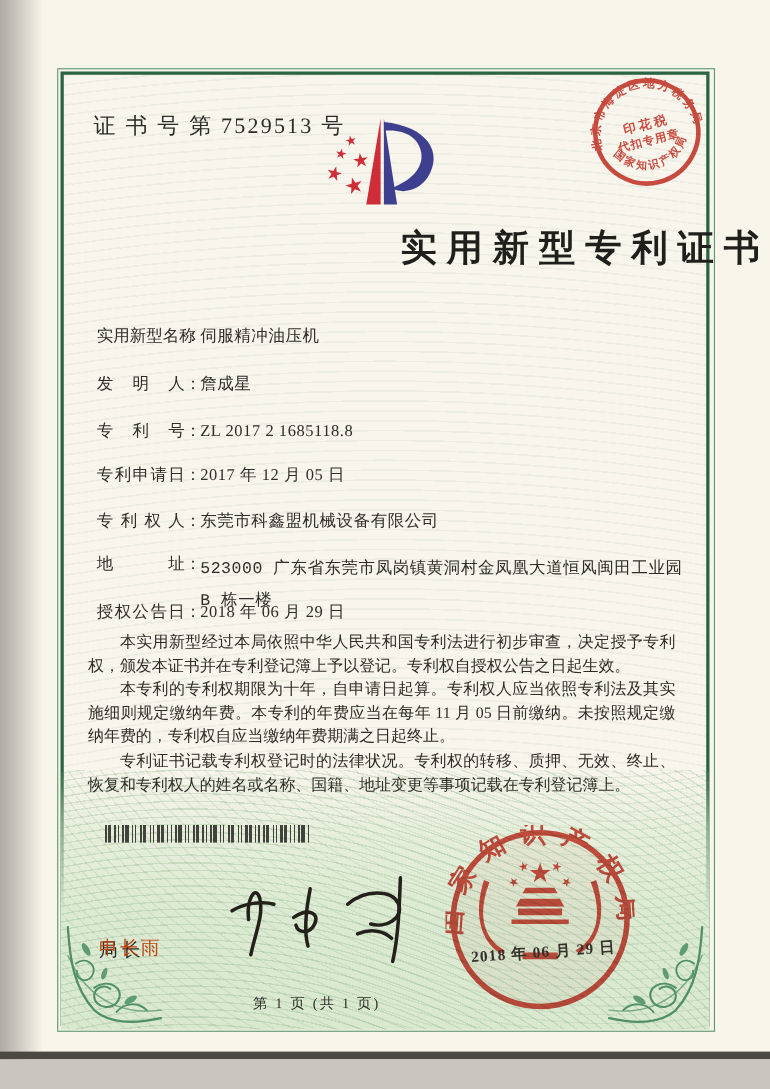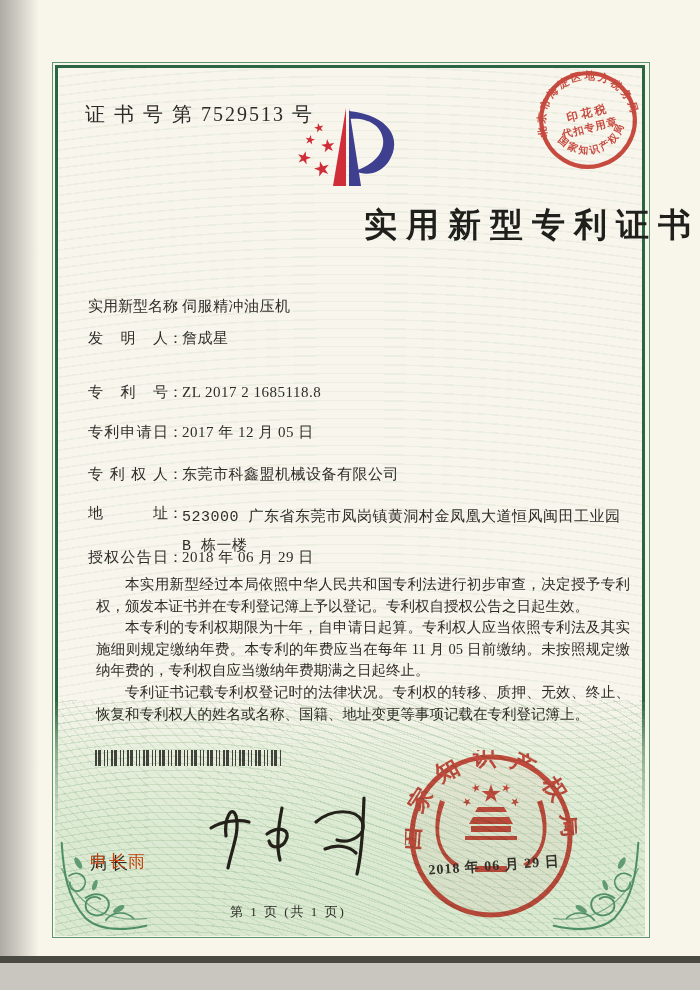--- a/index.html
+++ b/index.html
@@ -41,21 +41,21 @@
   
   .field{position:absolute;left:88px;font-size:15px;line-height:20px;white-space:nowrap;}
   .flabel{display:inline-block;width:80px;text-align:justify;text-align-last:justify;}
   .fcolon{display:inline-block;width:14px;}
   .fvalue{letter-spacing:.5px;}
   .field.addr{white-space:normal;}
   .field.addr .fvalue{display:inline-block;vertical-align:top;width:452px;line-height:29px;font-family:Liberation Mono, monospace;}
   .field-right{position:absolute;left:353px;font-size:15px;white-space:nowrap;}
   .field-right .flabel{width:80px;}
 
-  .body-text{position:absolute;left:96px;top:574px;width:534px;
+  .body-text{position:absolute;left:80px;top:574px;width:534px;
     font-size:14.5px;line-height:21.6px;text-align:justify;color:#2d2c26;}
   .body-text p{margin:0;text-indent:2em;}
 
   .barcode{position:absolute;left:95px;top:750px;width:186px;height:16px;opacity:.88;
     background:repeating-linear-gradient(90deg,
       #2c2c28 0 2px, rgba(0,0,0,0) 2px 3px,
       #2c2c28 3px 6px, rgba(0,0,0,0) 6px 9px,
       #2c2c28 9px 10px, rgba(0,0,0,0) 10px 12px,
       #2c2c28 12px 13px, rgba(0,0,0,0) 13px 16px);}
 
@@ -147,21 +147,21 @@
       <path d="M58,5 L58,83 L70,83 Z"></path>
       <path d="M58,8 C98,12 112,36 98,58 C90,70 76,74 64,68 C82,62 94,50 92,36 C90,22 76,14 58,16 Z"></path>
     </g>
   </svg>
 
   <div class="title">实用新型专利证书</div>
 
   <div class="field" style="top:296px">
     <span class="flabel">实用新型名称</span><span class="fcolon">：</span><span class="fvalue">伺服精冲油压机</span>
   </div>
-  <div class="field" style="top:328px">
+  <div class="field" style="top:340px">
     <span class="flabel">发明人</span><span class="fcolon">：</span><span class="fvalue">詹成星</span>
   </div>
   <div class="field" style="top:382px">
     <span class="flabel">专利号</span><span class="fcolon">：</span><span class="fvalue">ZL 2017 2 1685118.8</span>
   </div>
   <div class="field" style="top:422px">
     <span class="flabel">专利申请日</span><span class="fcolon">：</span><span class="fvalue">2017 年 12 月 05 日</span>
   </div>
   <div class="field" style="top:464px">
     <span class="flabel">专利权人</span><span class="fcolon">：</span><span class="fvalue">东莞市科鑫盟机械设备有限公司</span>

